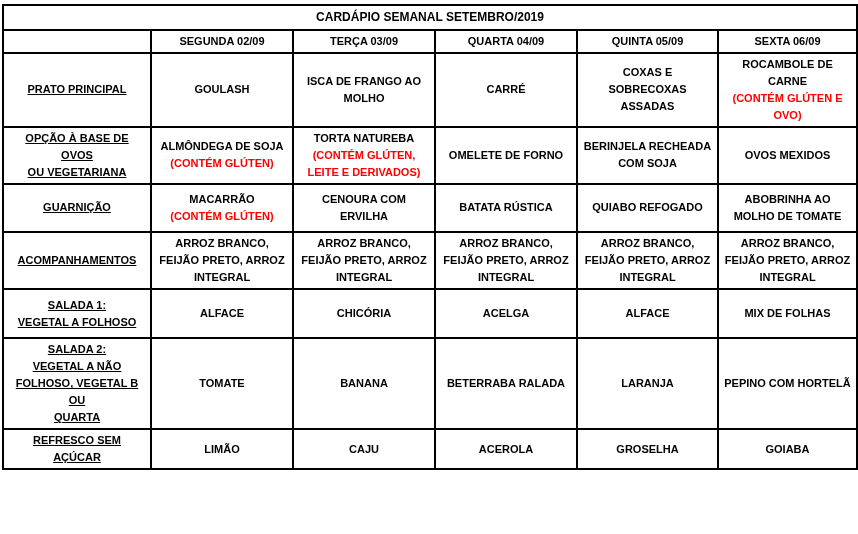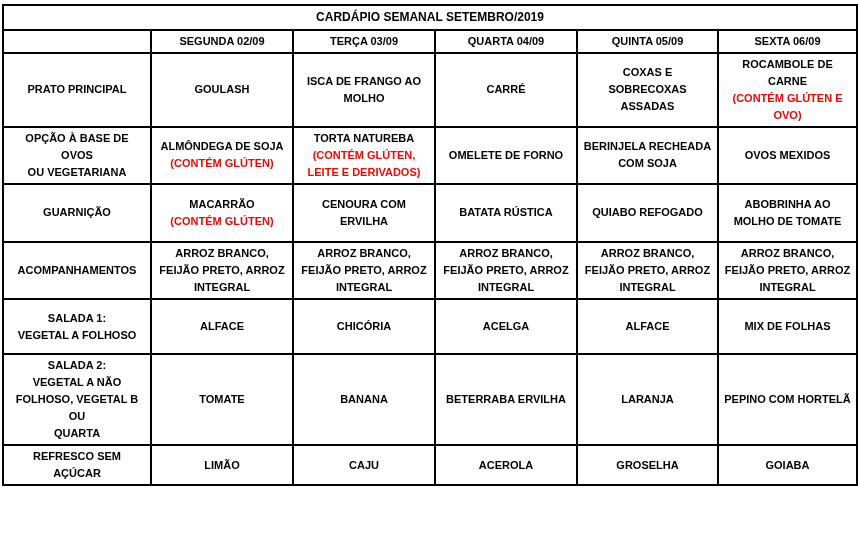--- a/index.html
+++ b/index.html
@@ -21,21 +21,21 @@
     text-align: center;
     vertical-align: middle;
     font-weight: bold;
     font-size: 11px;
     line-height: 1.55;
     padding: 2px 5px;
     overflow: hidden;
   }
   tr.title-row td { height: 19px; font-size: 12px; }
   tr.header-row td { height: 20px; }
-  td.row-label { white-space: pre-line; }
+  td.row-label { white-space: pre-line; text-decoration: underline; }
   span.cell-text { }
   span.warning {
     display: block;
     color: var(--warning-color, #ff0000);
   }
   span.warning:empty { display: none; }
 </style>
 </head>
 <body>
 
@@ -75,56 +75,56 @@
   <tr class="data-row" style="height:52px">
     <td class="row-label">OPÇÃO À BASE DE OVOS
 OU VEGETARIANA</td>
     <td><span class="cell-text">ALMÔNDEGA DE SOJA</span><span class="warning">(CONTÉM GLÚTEN)</span></td>
     <td><span class="cell-text">TORTA NATUREBA</span><span class="warning">(CONTÉM GLÚTEN, LEITE E DERIVADOS)</span></td>
     <td><span class="cell-text">OMELETE DE FORNO</span></td>
     <td><span class="cell-text">BERINJELA RECHEADA COM SOJA</span></td>
     <td><span class="cell-text">OVOS MEXIDOS</span></td>
   </tr>
 
-  <tr class="data-row" style="height:58px">
+  <tr class="data-row" style="height:48px">
     <td class="row-label">GUARNIÇÃO</td>
     <td><span class="cell-text">MACARRÃO</span><span class="warning">(CONTÉM GLÚTEN)</span></td>
     <td><span class="cell-text">CENOURA COM ERVILHA</span></td>
     <td><span class="cell-text">BATATA RÚSTICA</span></td>
     <td><span class="cell-text">QUIABO REFOGADO</span></td>
     <td><span class="cell-text">ABOBRINHA AO MOLHO DE TOMATE</span></td>
   </tr>
 
   <tr class="data-row" style="height:52px">
     <td class="row-label">ACOMPANHAMENTOS</td>
     <td><span class="cell-text">ARROZ BRANCO, FEIJÃO PRETO, ARROZ INTEGRAL</span></td>
     <td><span class="cell-text">ARROZ BRANCO, FEIJÃO PRETO, ARROZ INTEGRAL</span></td>
     <td><span class="cell-text">ARROZ BRANCO, FEIJÃO PRETO, ARROZ INTEGRAL</span></td>
     <td><span class="cell-text">ARROZ BRANCO, FEIJÃO PRETO, ARROZ INTEGRAL</span></td>
     <td><span class="cell-text">ARROZ BRANCO, FEIJÃO PRETO, ARROZ INTEGRAL</span></td>
   </tr>
 
-  <tr class="data-row" style="height:55px">
+  <tr class="data-row" style="height:49px">
     <td class="row-label">SALADA 1:
 VEGETAL A FOLHOSO</td>
     <td><span class="cell-text">ALFACE</span></td>
     <td><span class="cell-text">CHICÓRIA</span></td>
     <td><span class="cell-text">ACELGA</span></td>
     <td><span class="cell-text">ALFACE</span></td>
     <td><span class="cell-text">MIX DE FOLHAS</span></td>
   </tr>
 
   <tr class="data-row" style="height:72px">
     <td class="row-label">SALADA 2:
 VEGETAL A NÃO
 FOLHOSO, VEGETAL B OU
 QUARTA</td>
     <td><span class="cell-text">TOMATE</span></td>
     <td><span class="cell-text">BANANA</span></td>
-    <td><span class="cell-text">BETERRABA ERVILHA</span></td>
+    <td><span class="cell-text">BETERRABA RALADA</span></td>
     <td><span class="cell-text">LARANJA</span></td>
     <td><span class="cell-text">PEPINO COM HORTELÃ</span></td>
   </tr>
 
 
   <tr class="data-row" style="height:40px">
     <td class="row-label">REFRESCO SEM AÇÚCAR</td>
     <td><span class="cell-text">LIMÃO</span></td>
     <td><span class="cell-text">CAJU</span></td>
     <td><span class="cell-text">ACEROLA</span></td>

